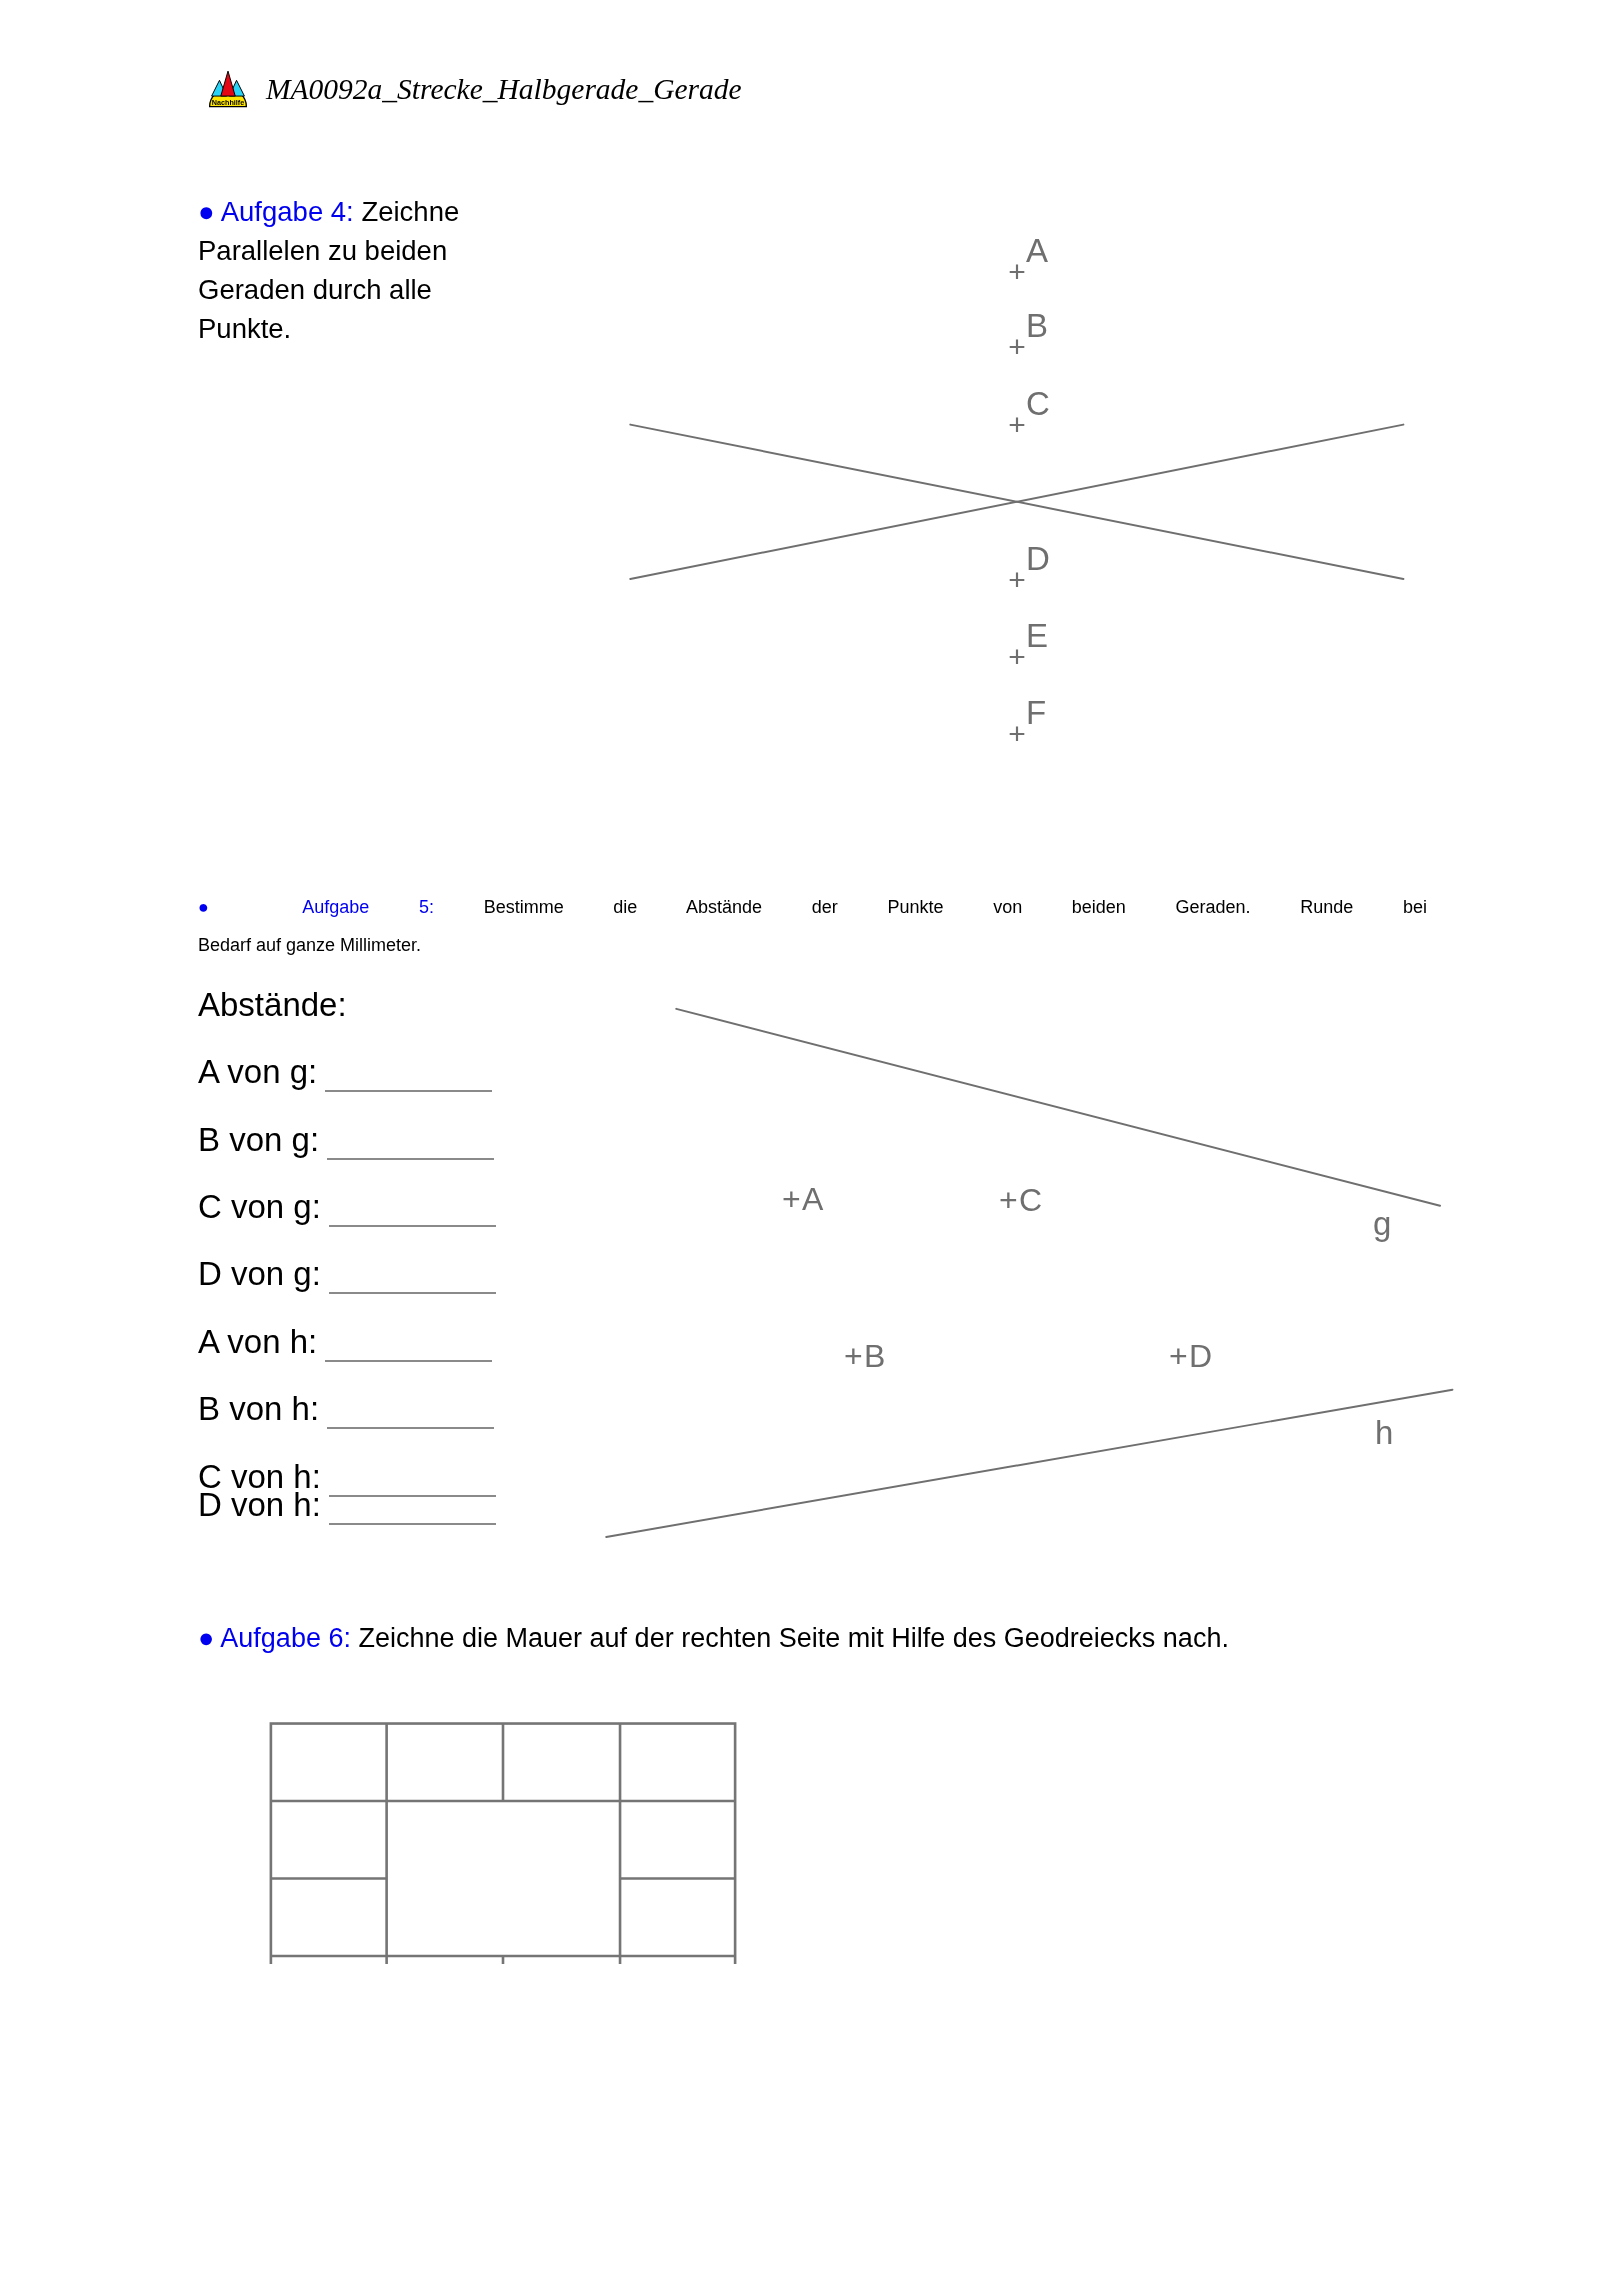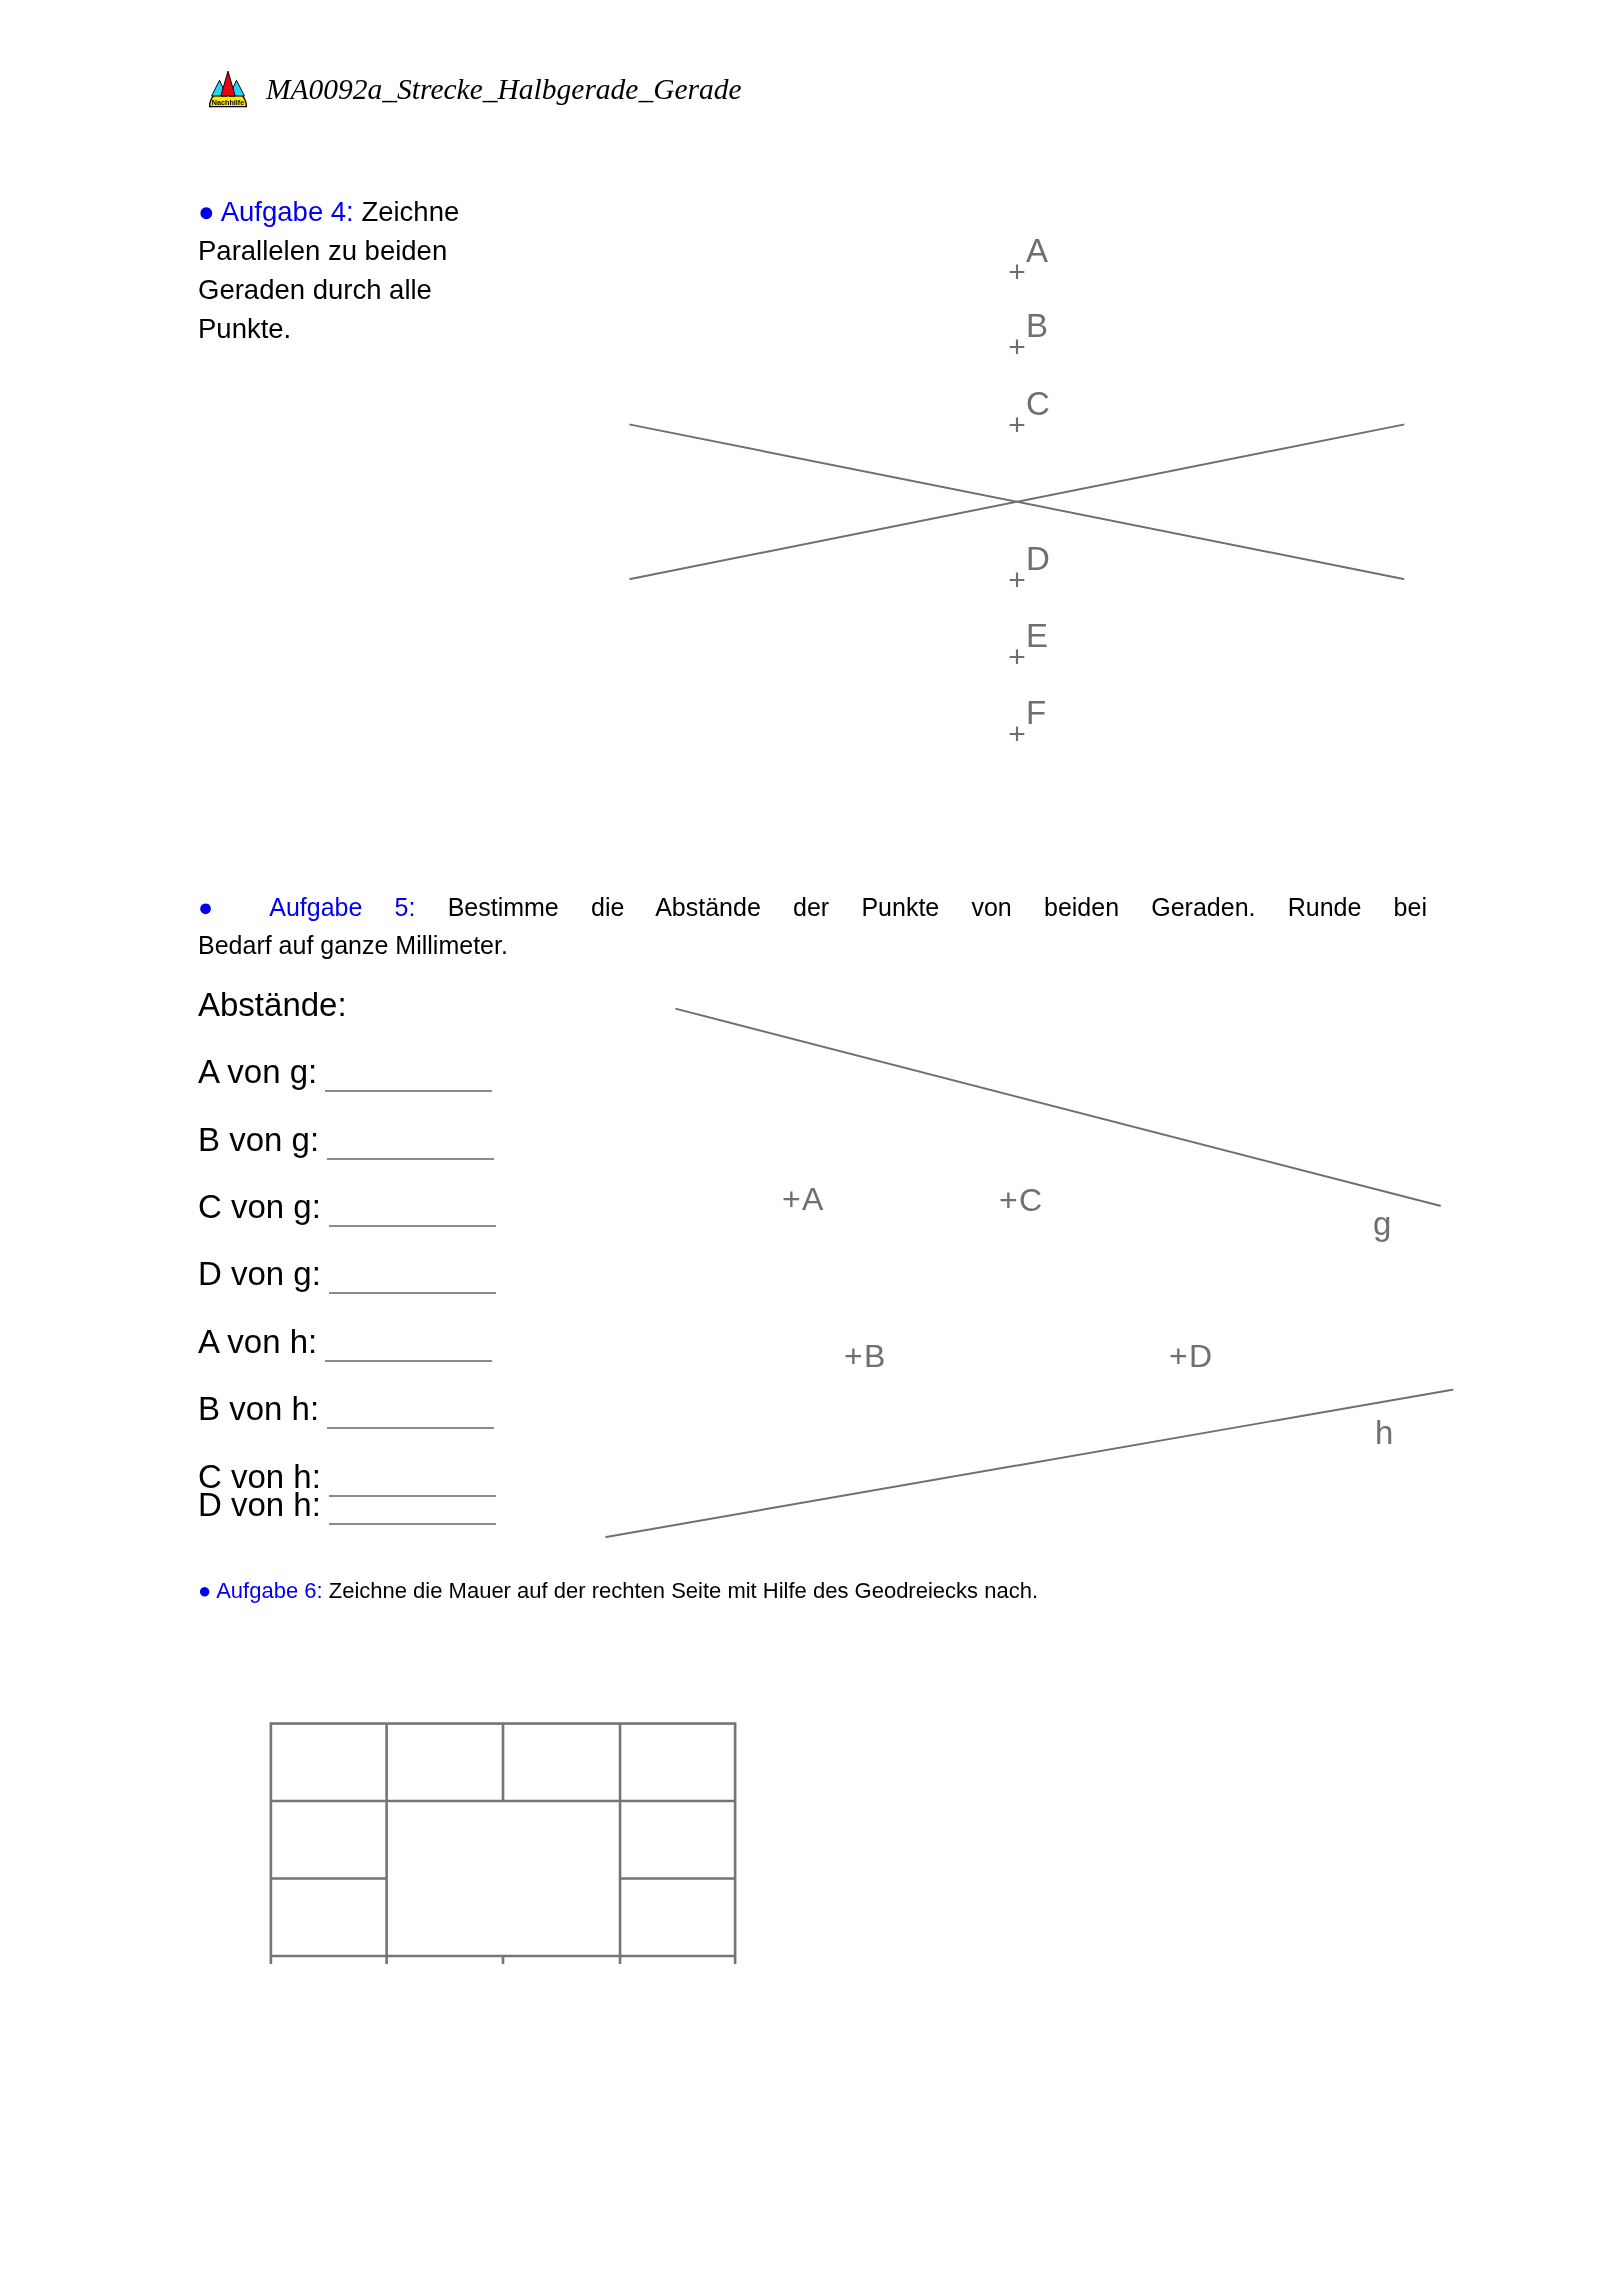--- a/index.html
+++ b/index.html
@@ -8,23 +8,23 @@
 
   
   #logo{position:absolute;left:207px;top:67px;width:42px;height:45px;}
   #doc-title{position:absolute;left:266px;top:68px;height:42px;display:flex;align-items:center;
              font-family:"Liberation Serif", serif;font-style:italic;font-size:29.5px;color:#000;}
 
   
   .body-text{font-size:27.5px;line-height:39px;color:#000;}
   .accent{color:#0000f0;font-weight:normal;}
   #t4-text{position:absolute;left:198px;top:192px;width:380px;}
-  #t5-text{position:absolute;left:198px;top:888px;width:1229px;font-size:25px;line-height:38px;}
+  #t5-text{position:absolute;left:198px;top:888px;width:1229px;font-size:18px;line-height:38px;}
   #t5-line1{text-align:justify;text-align-last:justify;}
-  #t6-text{position:absolute;left:198px;top:1572px;width:1309px;font-size:22px;line-height:37px;}
+  #t6-text{position:absolute;left:198px;top:1620px;width:1309px;font-size:27px;line-height:37px;}
 
   
   .abst-row{position:absolute;left:198px;height:34px;font-size:33px;white-space:nowrap;}
   .blank{display:inline-block;width:167px;height:30px;margin-left:7.9px;
          border-bottom:2px solid #8a8a8a;vertical-align:-9.2px;}
 
   
   svg{position:absolute;overflow:visible;}
   .geoline{stroke:#6f6f6f;stroke-width:3;stroke-linecap:round;fill:none;}
   .wallline{stroke:#757575;stroke-width:4;fill:none;}

